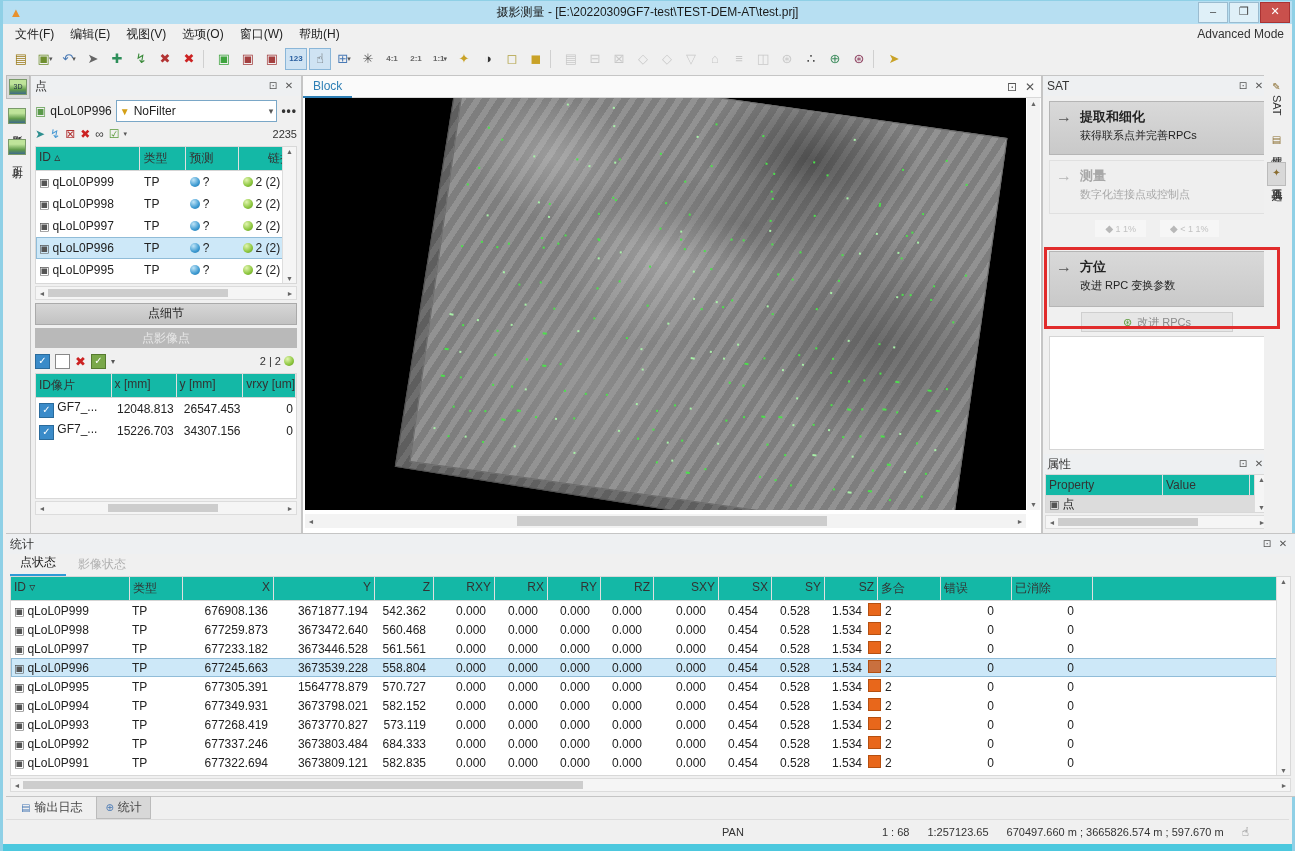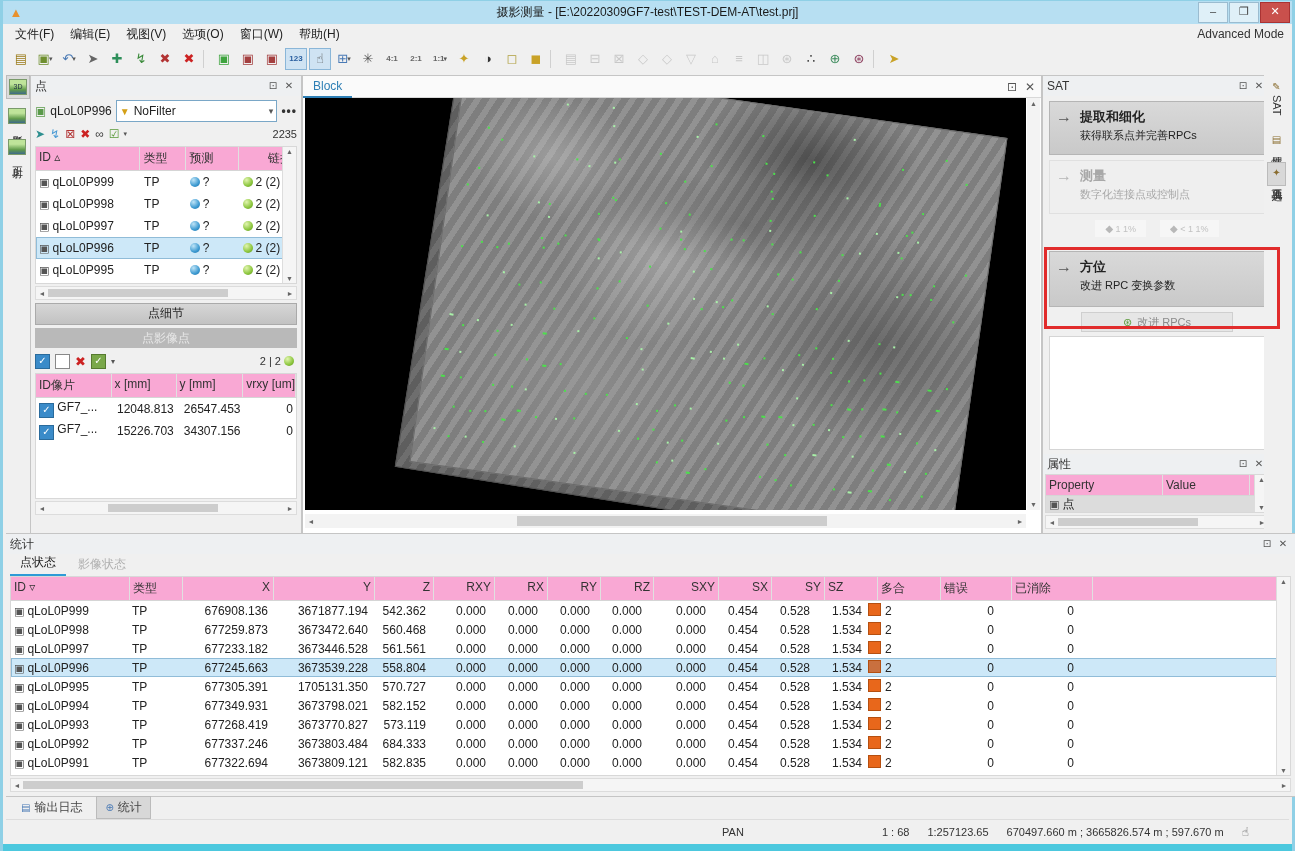--- a/index.html
+++ b/index.html
@@ -39,21 +39,21 @@
   .grayhdr{margin:3px 4px;height:20px;background:#b9b9b9;color:#e7e7e7;text-align:center;line-height:20px;}
   .btnhdr{margin:3px 4px;height:20px;background:linear-gradient(#d6d6d6,#c2c2c2);border:1px solid #aaa;color:#222;text-align:center;line-height:19px;}
   
   .prow-current{display:flex;align-items:center;margin:4px 4px 2px 4px;gap:4px;}
   .combo{flex:1;display:flex;align-items:center;border:1px solid #7aa7c7;background:#fff;height:20px;padding:0 3px;gap:4px;}
   .combo .chev{margin-left:auto;font-size:9px;color:#555;}
   .dots3{color:#333;letter-spacing:1px;font-weight:bold;}
   .minitools{display:flex;align-items:center;margin:2px 4px;height:20px;gap:5px;}
   .mico{font-size:12px;}
   .mcount{margin-left:auto;font-size:11px;color:#333;}
-  .thead{display:flex;background:#f9a8d4;border-bottom:1px solid #d5d5d5;color:#333;}
+  .thead{display:flex;background:#14b8a6;border-bottom:1px solid #d5d5d5;color:#333;}
   .thead .hc{padding:3px 3px;border-right:1px solid #e0e0e0;white-space:nowrap;overflow:hidden;}
   .trow{display:flex;align-items:center;height:22px;background:#fff;white-space:nowrap;}
   .trow.sel{background:#cde8f8;outline:1px solid #90bcd8;outline-offset:-1px;}
   .tc{padding:0 3px;overflow:hidden;white-space:nowrap;}
   .num{text-align:right;}
   .sqico{color:#555;font-size:11px;margin-right:3px;}
   .sphere{display:inline-block;width:10px;height:10px;border-radius:50%;vertical-align:-1px;margin-right:3px;}
   .sphere.blue{background:radial-gradient(circle at 35% 30%,#bfe4f7,#3d9ad1 60%,#1e6fa5);}
   .sphere.green{background:radial-gradient(circle at 35% 30%,#e2f5b0,#8cc63e 60%,#5a8f1d);}
   .osq{display:inline-block;width:11px;height:11px;background:#e8671b;border:1px solid #b54f10;vertical-align:-1px;margin-right:4px;}
@@ -726,21 +726,21 @@
           <div class="hc" style="width: 84px; text-align: right;">X</div>
           <div class="hc" style="width: 94px; text-align: right;">Y</div>
           <div class="hc" style="width: 52px; text-align: right;">Z</div>
           <div class="hc" style="width: 54px; text-align: right;">RXY</div>
           <div class="hc" style="width: 46px; text-align: right;">RX</div>
           <div class="hc" style="width: 46px; text-align: right;">RY</div>
           <div class="hc" style="width: 46px; text-align: right;">RZ</div>
           <div class="hc" style="width: 58px; text-align: right;">SXY</div>
           <div class="hc" style="width: 46px; text-align: right;">SX</div>
           <div class="hc" style="width: 46px; text-align: right;">SY</div>
-          <div class="hc" style="width: 46px; text-align: left;">SZ</div>
+          <div class="hc" style="width: 46px; text-align: right;">SZ</div>
           <div class="hc" style="width: 56px;">多合</div>
           <div class="hc" style="width: 64px;">错误</div>
           <div class="hc" style="width: 74px;">已消除</div>
         </div>
       <div id="st-rows">
           <div class="trow" style="height: 19px;">
             <span class="tc" style="width: 112px;"><span class="sqico">▣</span>qLoL0P999</span>
             <span class="tc" style="width: 46px;">TP</span>
             <span class="tc num" style="width: 84px;">676908.136</span>
             <span class="tc num" style="width: 94px;">3671877.194</span>
@@ -808,21 +808,21 @@
             <span class="tc num" style="width: 46px;">0.528</span>
             <span class="tc num" style="width: 46px;">1.534</span>
             <span class="tc" style="width: 56px;"><span class="osq mut"></span>2</span>
             <span class="tc num" style="width: 64px;">0</span>
             <span class="tc num" style="width: 74px;">0</span>
           </div>
           <div class="trow" style="height: 19px;">
             <span class="tc" style="width: 112px;"><span class="sqico">▣</span>qLoL0P995</span>
             <span class="tc" style="width: 46px;">TP</span>
             <span class="tc num" style="width: 84px;">677305.391</span>
-            <span class="tc num" style="width: 94px;">1705131.350</span>
+            <span class="tc num" style="width: 94px;">1564778.879</span>
             <span class="tc num" style="width: 52px;">570.727</span>
             <span class="tc num" style="width: 54px;">0.000</span>
             <span class="tc num" style="width: 46px;">0.000</span>
             <span class="tc num" style="width: 46px;">0.000</span>
             <span class="tc num" style="width: 46px;">0.000</span>
             <span class="tc num" style="width: 58px;">0.000</span>
             <span class="tc num" style="width: 46px;">0.454</span>
             <span class="tc num" style="width: 46px;">0.528</span>
             <span class="tc num" style="width: 46px;">1.534</span>
             <span class="tc" style="width: 56px;"><span class="osq"></span>2</span>

